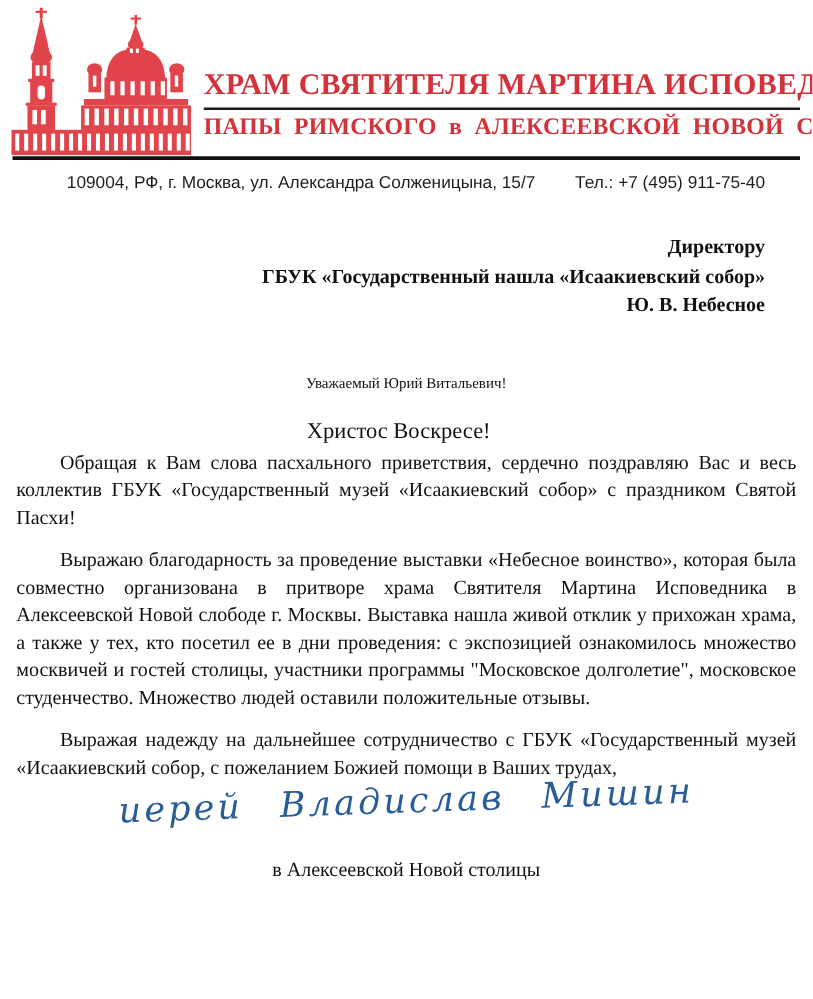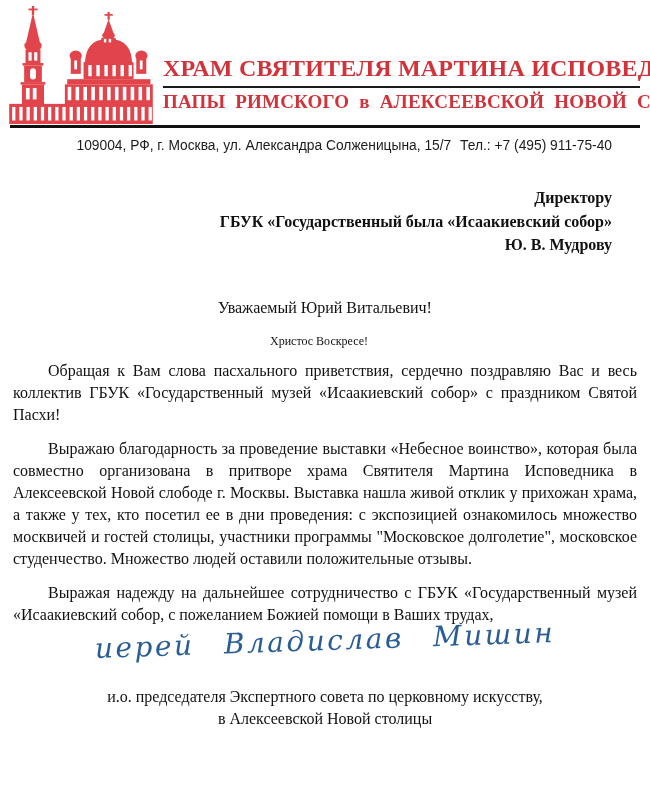--- a/index.html
+++ b/index.html
@@ -31,35 +31,35 @@
   .rule-thick {
     position: absolute; left: 10px; top: 125px; width: 630px; height: 3.2px;
     background: #101010;
   }
   .contact {
     position: absolute; left: 0; right: 38px; top: 138px;
     text-align: right;
     font-family: "Liberation Sans", "DejaVu Sans", sans-serif;
     font-size: 13.8px; color: #1c1c1c; white-space: nowrap;
   }
-  .contact .phone { margin-left: 5px; }
+  .contact .phone { margin-left: 28px; }
   
   .recipient {
     position: absolute; top: 186px; right: 38px;
     text-align: right; font-weight: bold;
     font-size: 16px; line-height: 23.5px; white-space: nowrap;
   }
   
   .salutation {
     position: absolute; top: 299px; left: 0; width: 650px;
-    text-align: center; font-size: 16px;
+    text-align: center; font-size: 12px;
   }
   .greeting {
     position: absolute; top: 334px; left: 0; width: 638px;
-    text-align: center; font-size: 12px;
+    text-align: center; font-size: 18px;
   }
   
   .letter-body {
     position: absolute; top: 360px; left: 13px; width: 624px;
     font-size: 16px; line-height: 22px; text-align: justify;
   }
   .letter-body p { margin: 0 0 12px 0; text-indent: 35px; }
   
   .handwritten {
     position: absolute; top: 624px; left: 0; width: 650px;
@@ -169,33 +169,32 @@
   <div class="title2" style="color: rgb(209, 51, 58);">ПАПЫ РИМСКОГО в АЛЕКСЕЕВСКОЙ НОВОЙ СЛОБОДЕ</div>
   <div class="rule-thick"></div>
 
   <div class="contact">
     <span>109004, РФ, г. Москва, ул. Александра Солженицына, 15/7</span>
     <span class="phone">Тел.: +7 (495) 911-75-40</span>
   </div>
 
   <div class="recipient">
     <div>Директору</div>
-    <div>ГБУК «Государственный была «Исаакиевский собор»</div>
-    <div>Ю. В. Мудрову</div>
+    <div>ГБУК «Государственный нашла «Исаакиевский собор»</div>
+    <div>Ю. В. Небесное</div>
   </div>
 
   <div class="salutation">Уважаемый Юрий Витальевич!</div>
   <div class="greeting">Христос Воскресе!</div>
 
   <div class="letter-body">
     <p>Обращая к Вам слова пасхального приветствия, сердечно поздравляю Вас и весь коллектив ГБУК «Государственный музей «Исаакиевский собор» с праздником Святой Пасхи!</p>
     <p>Выражаю благодарность за проведение выставки «Небесное воинство», которая была совместно организована в притворе храма Святителя Мартина Исповедника в Алексеевской Новой слободе г. Москвы. Выставка нашла живой отклик у прихожан храма, а также у тех, кто посетил ее в дни проведения: с экспозицией ознакомилось множество москвичей и гостей столицы, участники программы "Московское долголетие", московское студенчество. Множество людей оставили положительные отзывы.</p>
     <p>Выражая надежду на дальнейшее сотрудничество с ГБУК «Государственный музей «Исаакиевский собор, с пожеланием Божией помощи в Ваших трудах,</p>
   </div>
 
   <div class="handwritten" style="color: rgb(42, 93, 150);">иерей Владислав Мишин</div>
 
   <div class="signer">
-    <div>и.о. председателя Экспертного совета по церковному искусству,</div>
     <div>в Алексеевской Новой столицы</div>
   </div>
 
 </div>
 
 </body></html>

